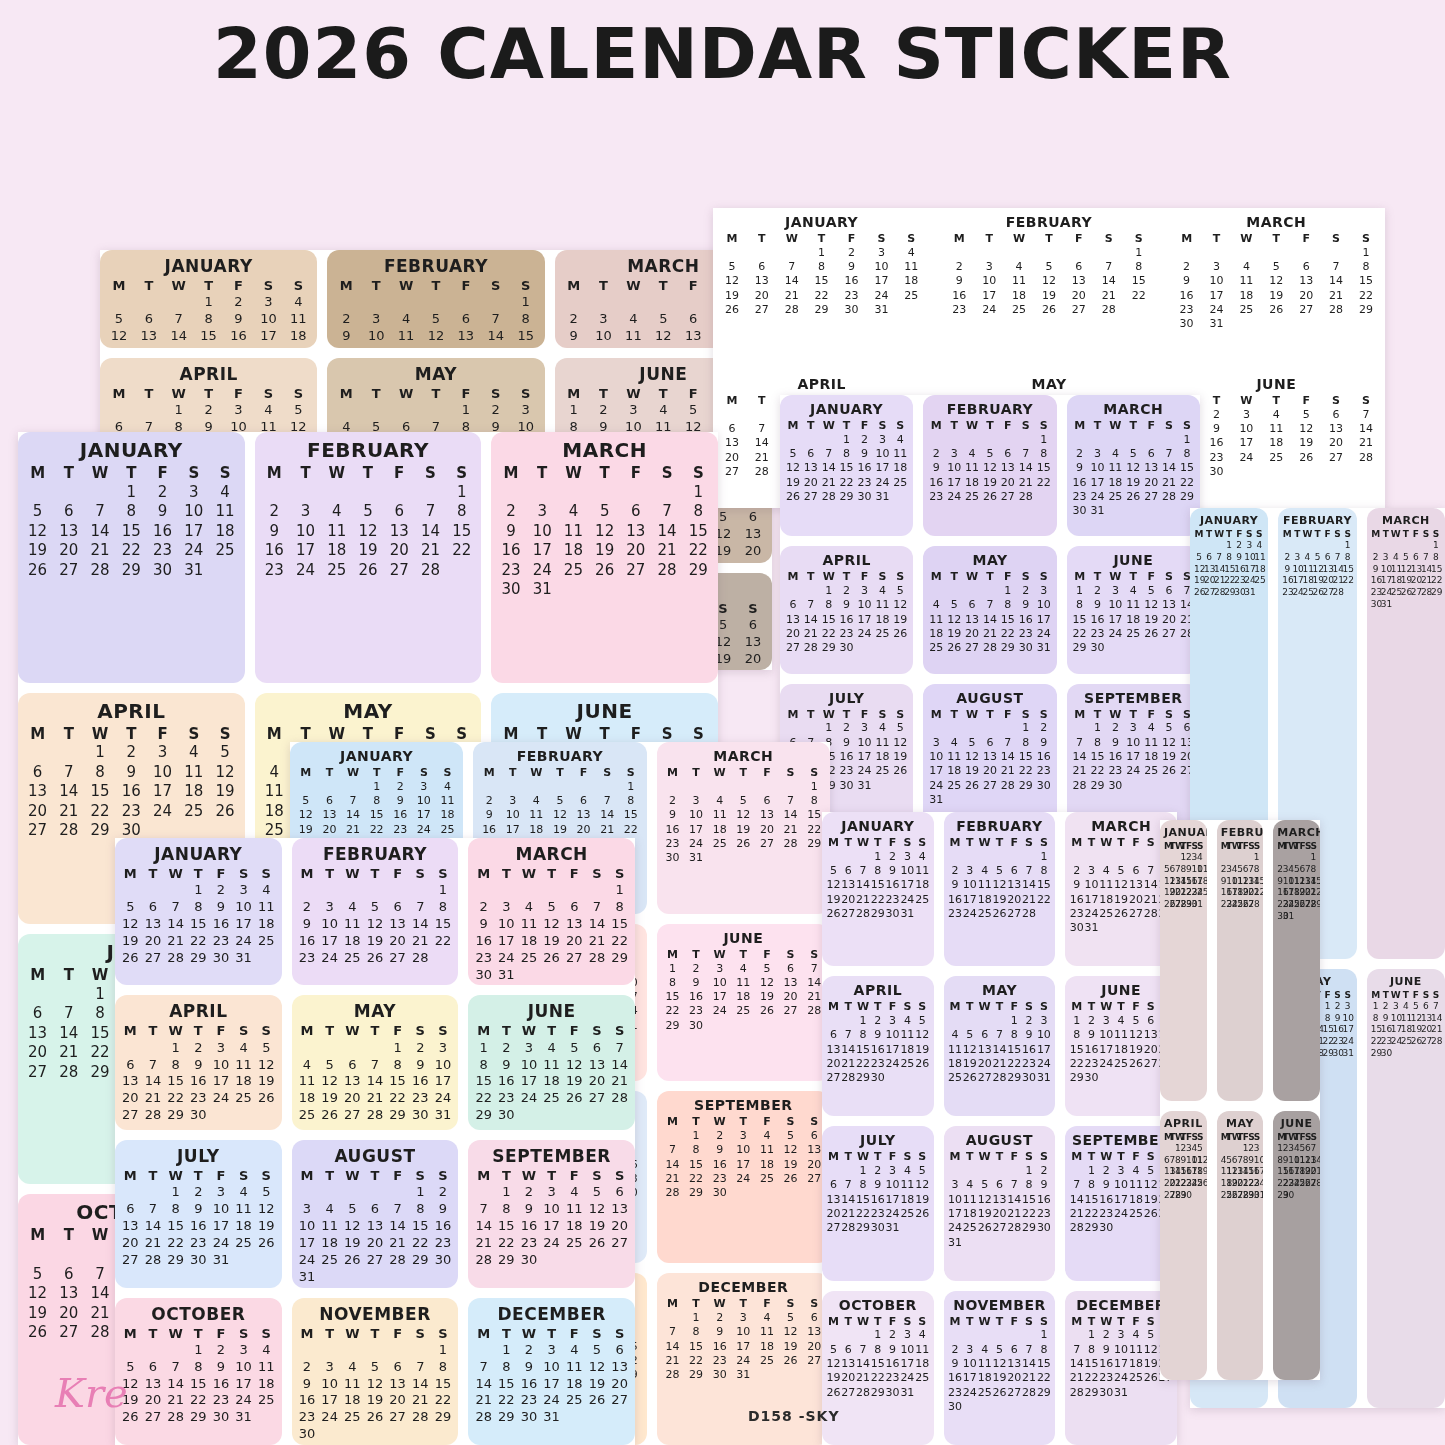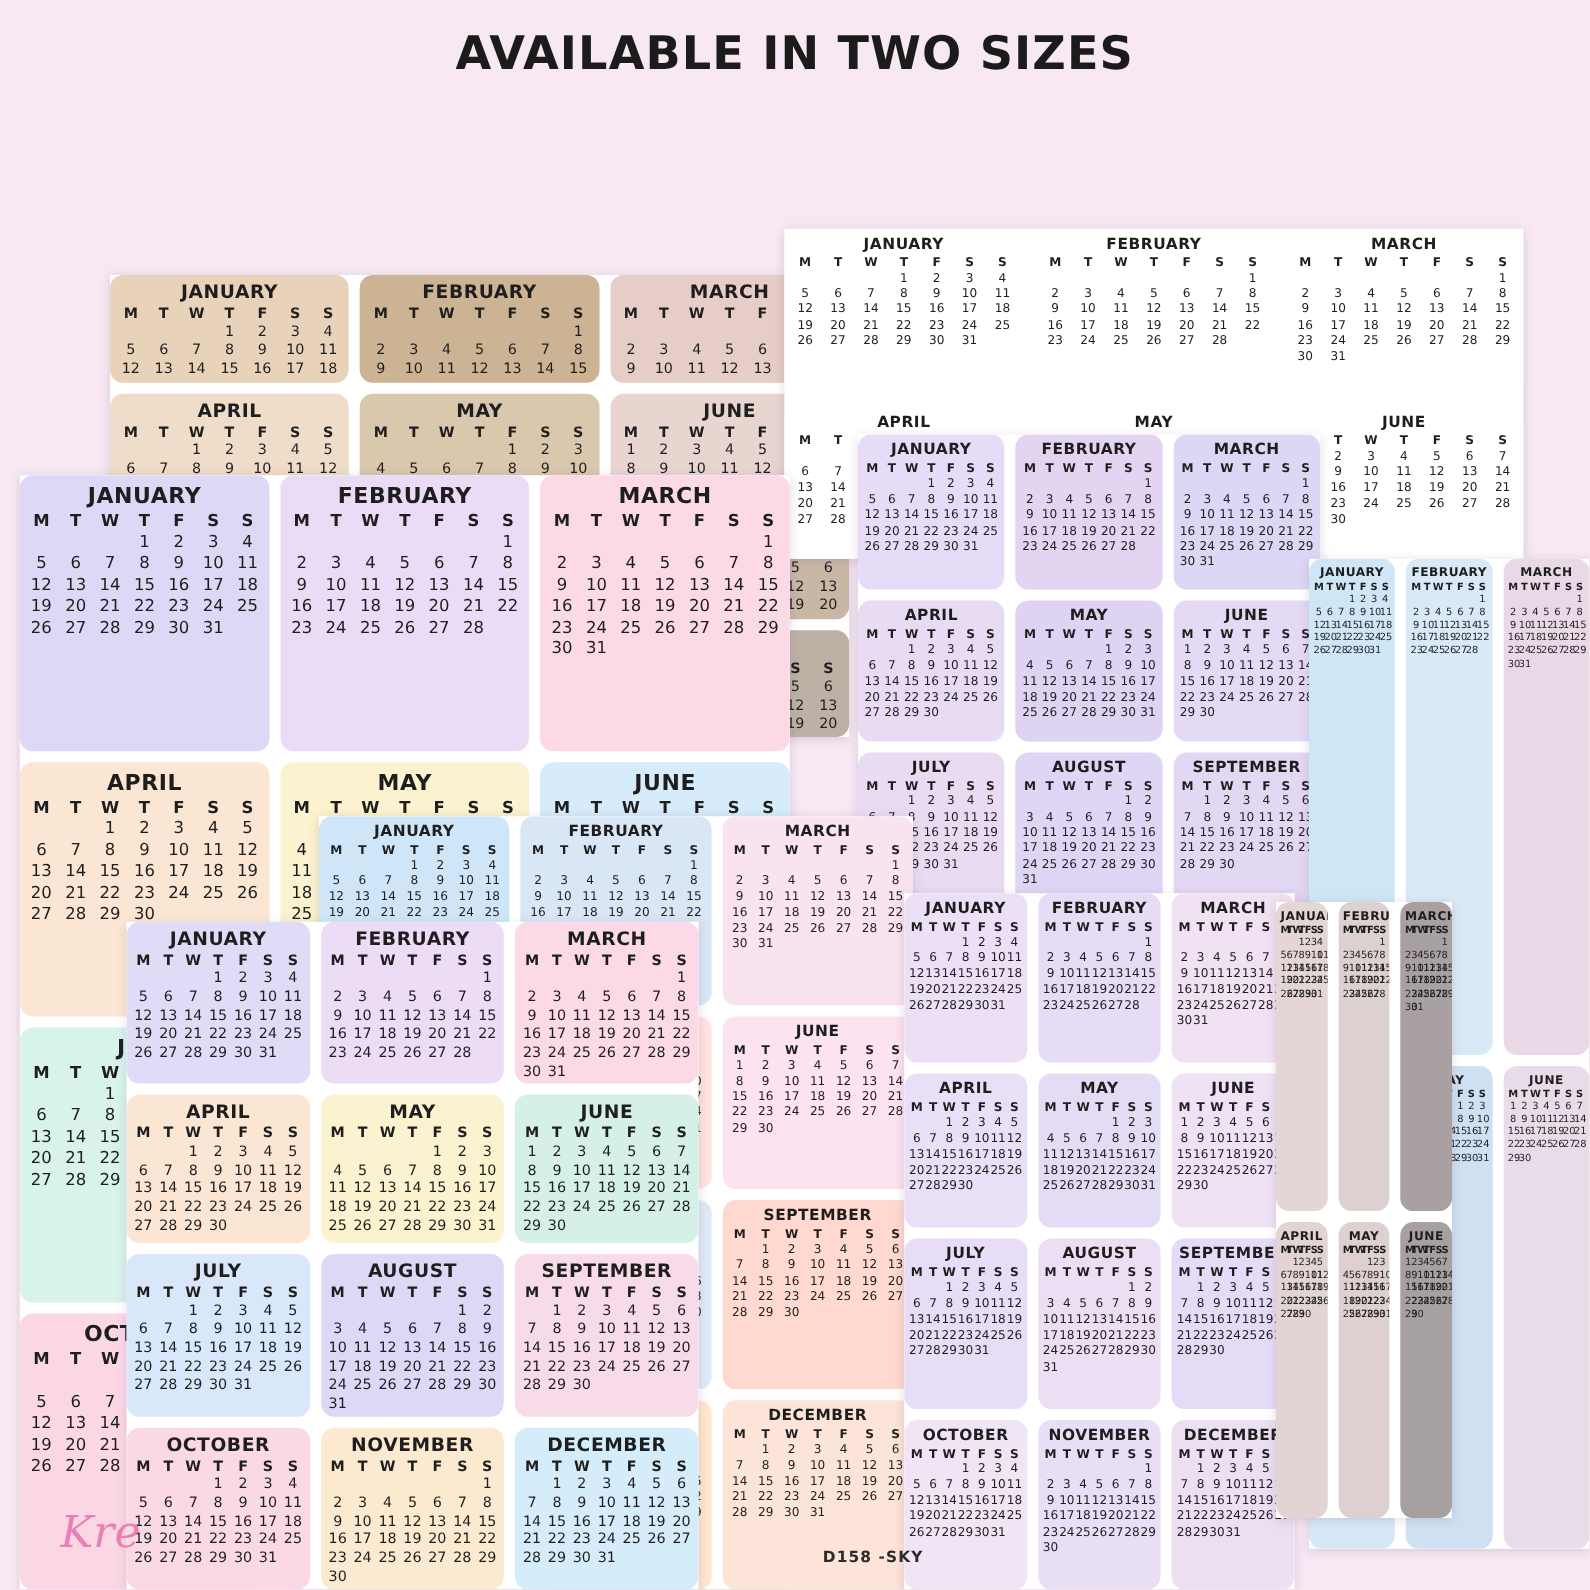--- a/index.html
+++ b/index.html
@@ -95,21 +95,21 @@
   }
   .code{
     position:absolute;left:748px;top:1408px;
     font-size:14px;font-weight:bold;color:#2b2b2b;letter-spacing:1px;
   }
 </style>
 </head>
 <body>
 
 <div class="title-block">
-  <div class="title-sub">AVAILABLE IN TWO SIZES</div>
+  <div class="title-main">2026 CALENDAR STICKER</div>
 </div>
 
 <div class="sheet" id="sheet-neutral">
     <div class="sheet-grid">
       <div class="cal s-md" style="background: rgb(232, 210, 186);">
         <div class="mname">JANUARY</div>
         <table>
           <thead>
             <tr>
               <th>M</th>

